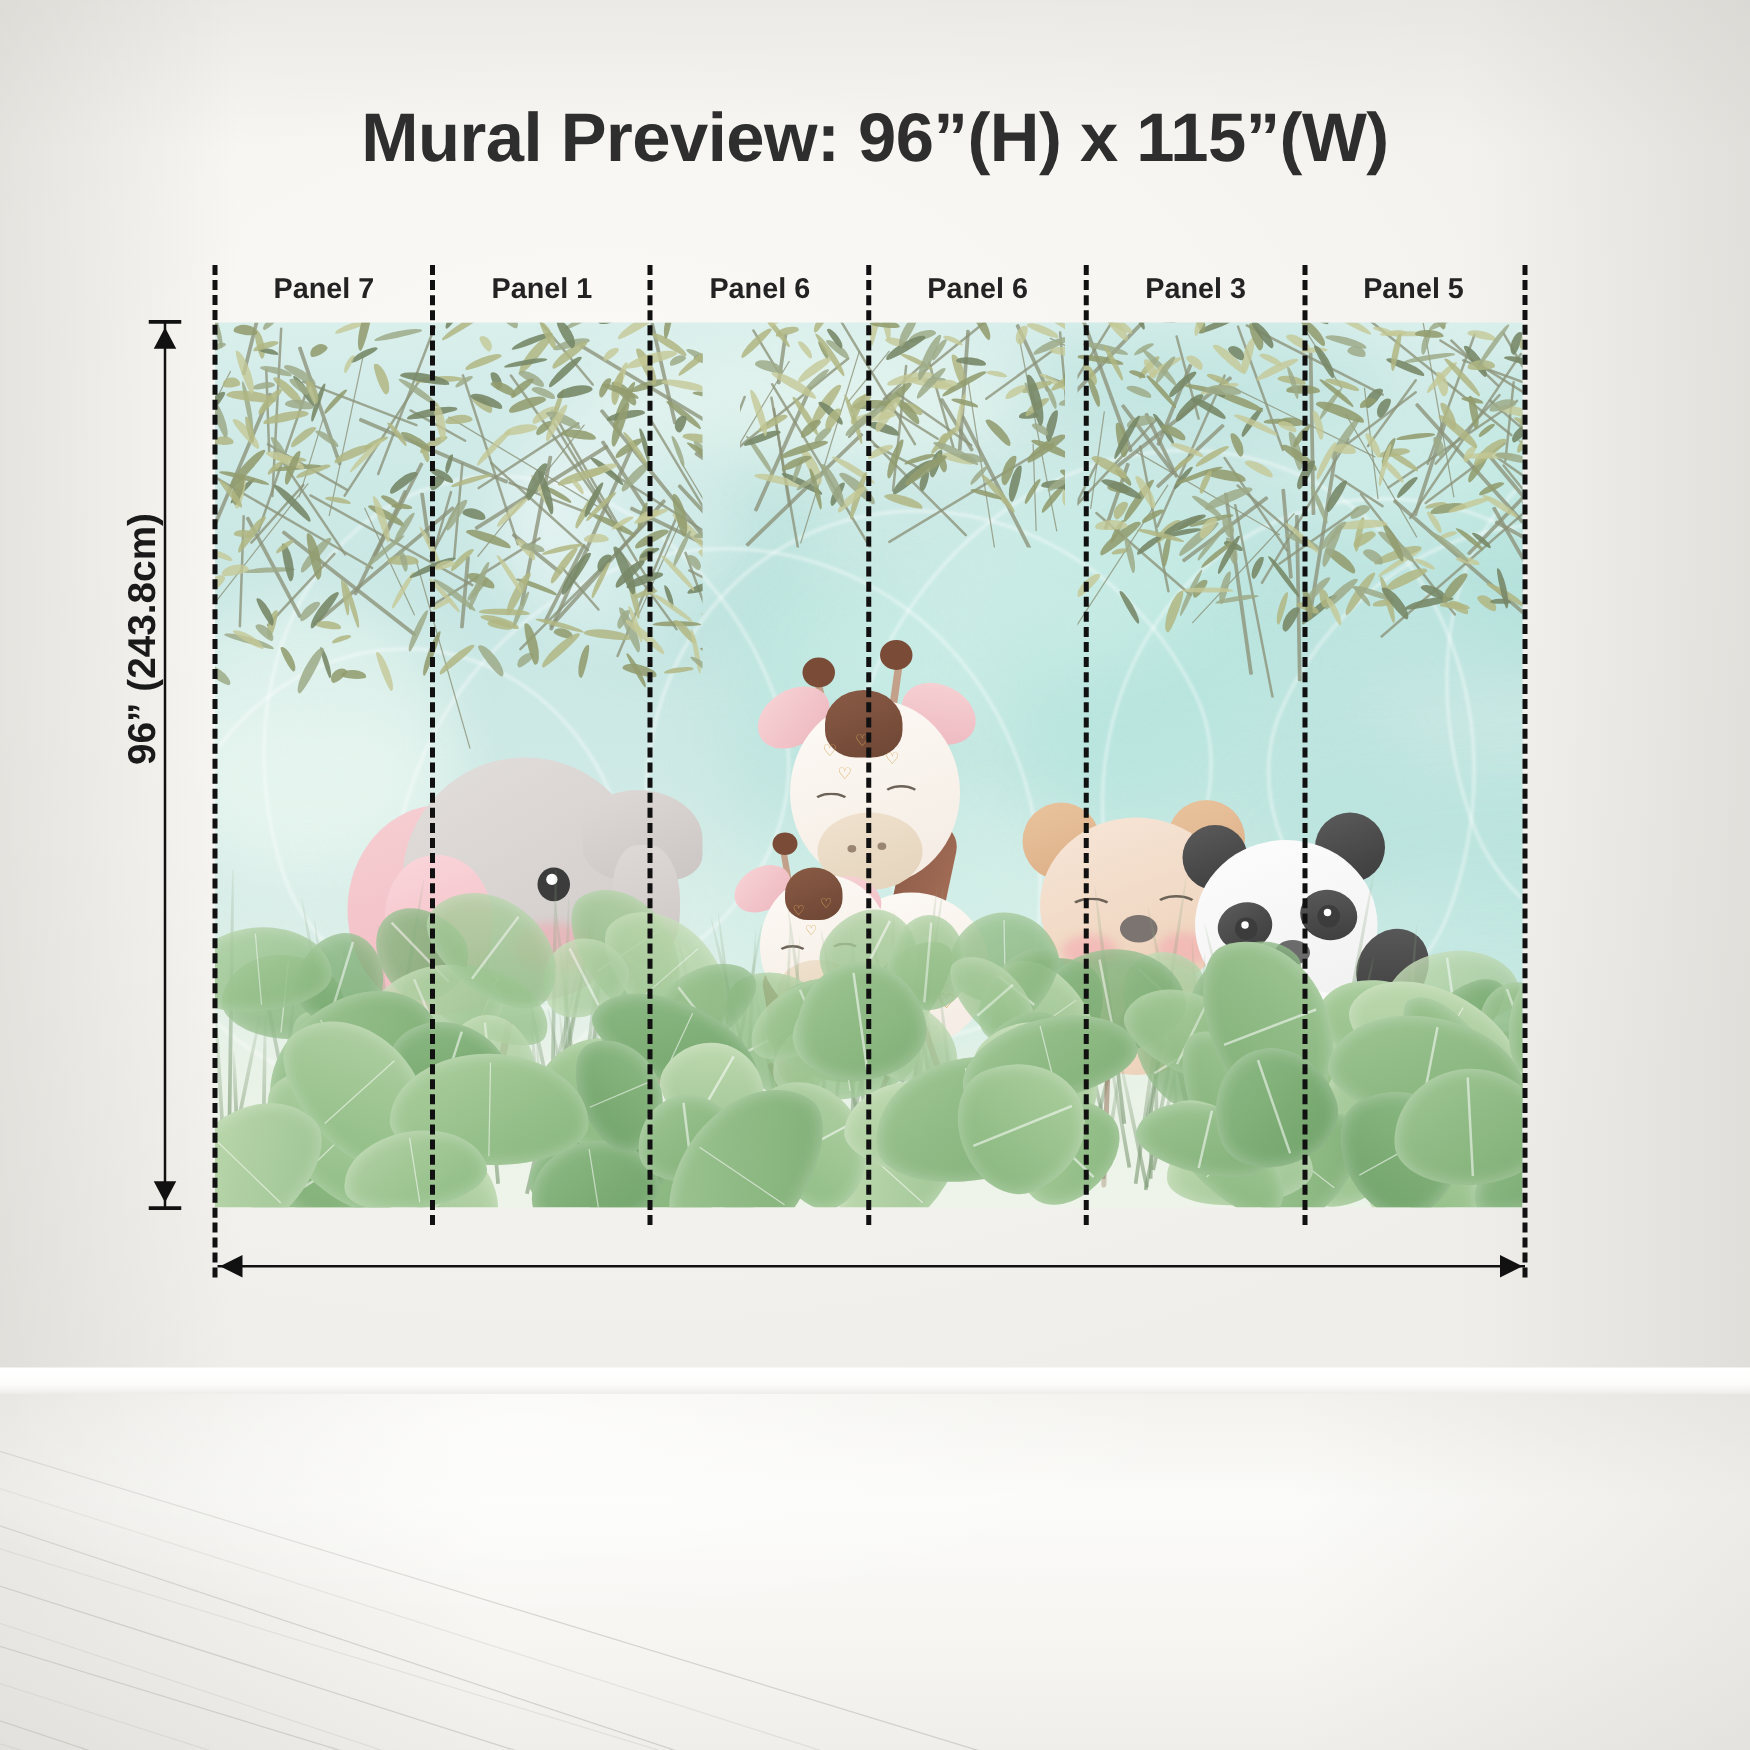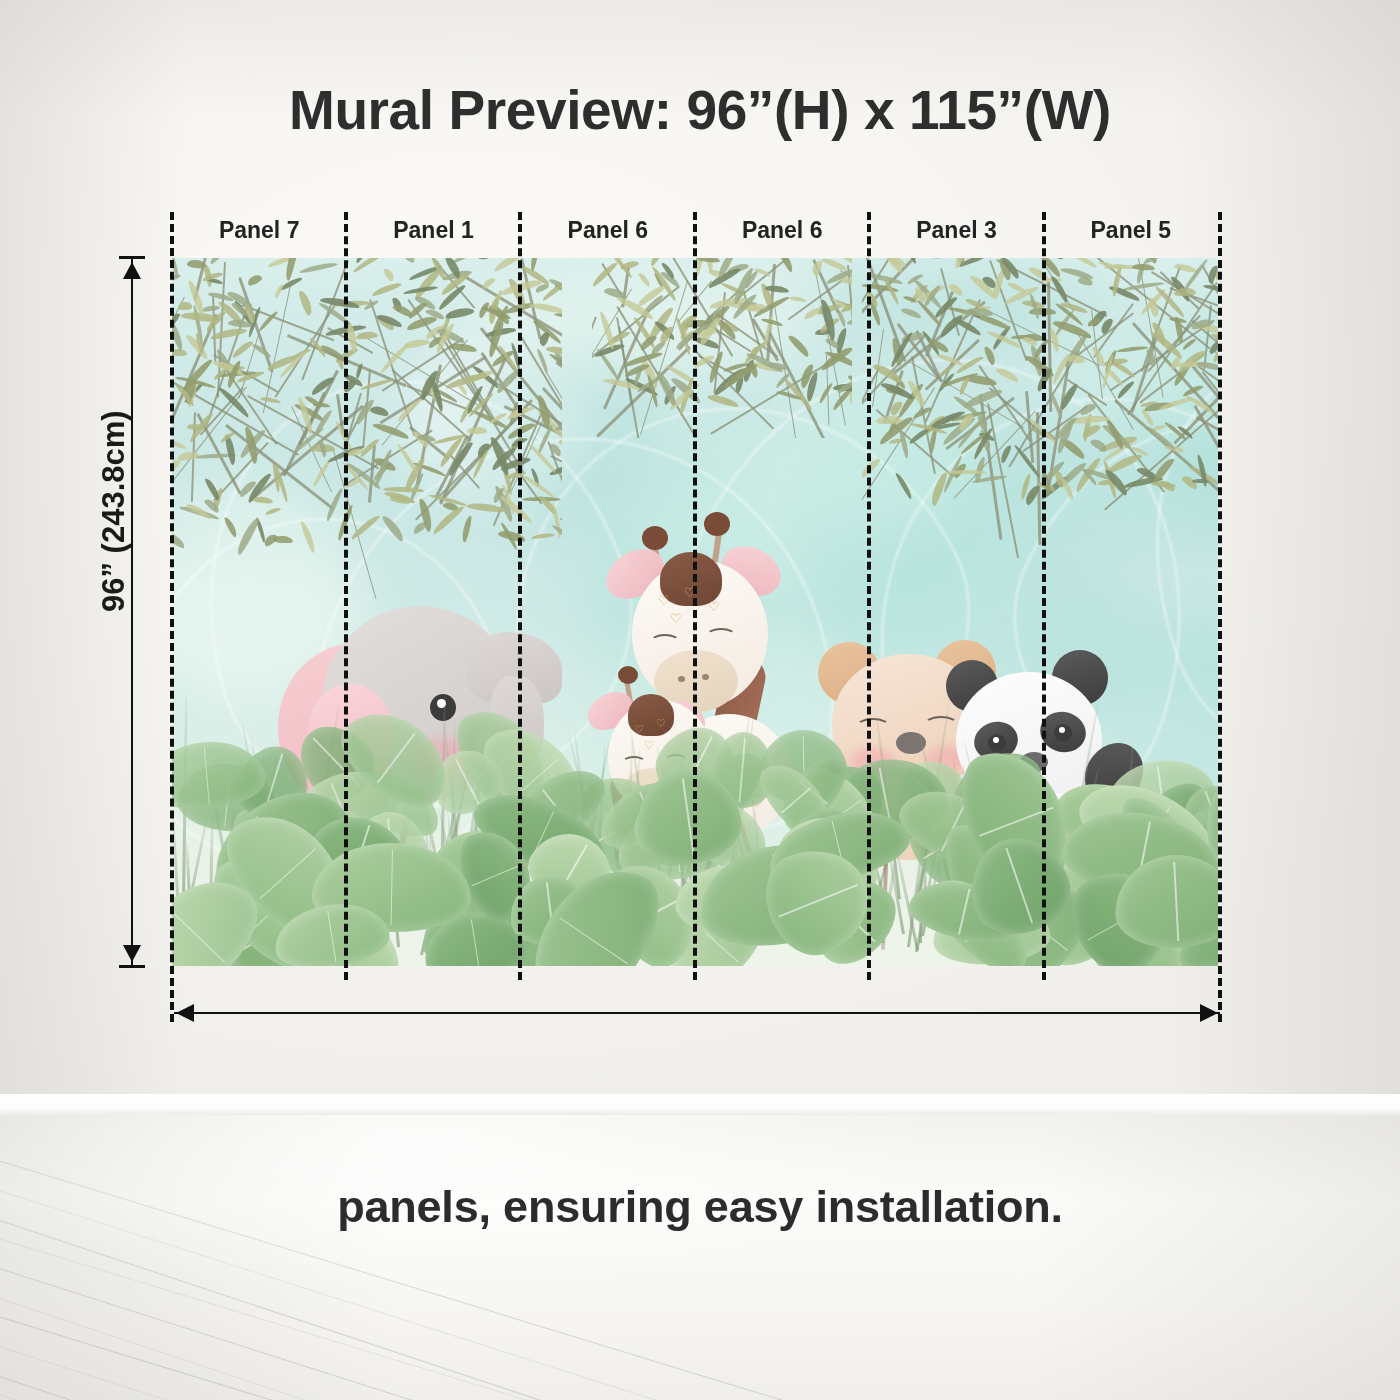--- a/index.html
+++ b/index.html
@@ -1524,16 +1524,15 @@
     <div class="arrowhead down"></div>
   </div>
   <div class="dim-v-label">96” (243.8cm)</div>
 
   <div class="dim-h">
     <div class="arrowhead-h left"></div>
     <div class="arrowhead-h right"></div>
   </div>
 
   <div class="caption">
-    <div>panels, ensuring easy installation.</div>
   </div>
 
 </div>
 
 </body></html>

